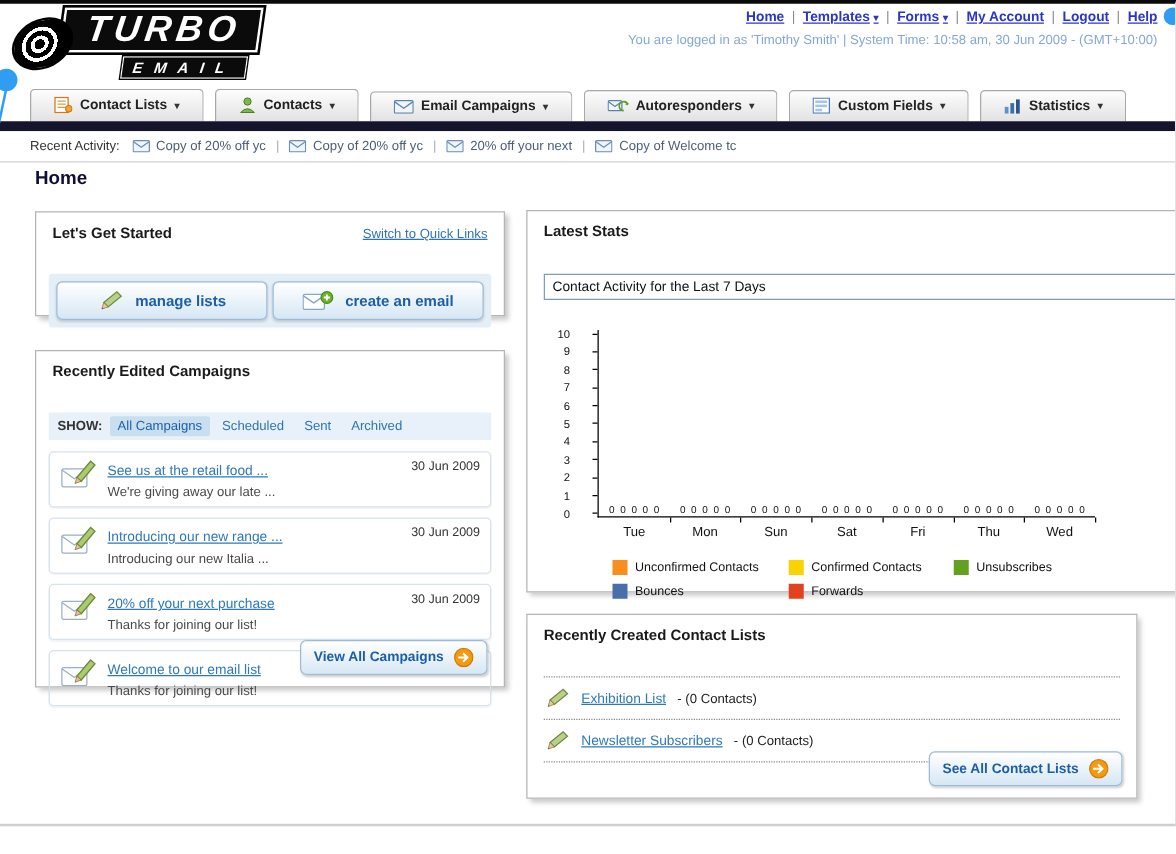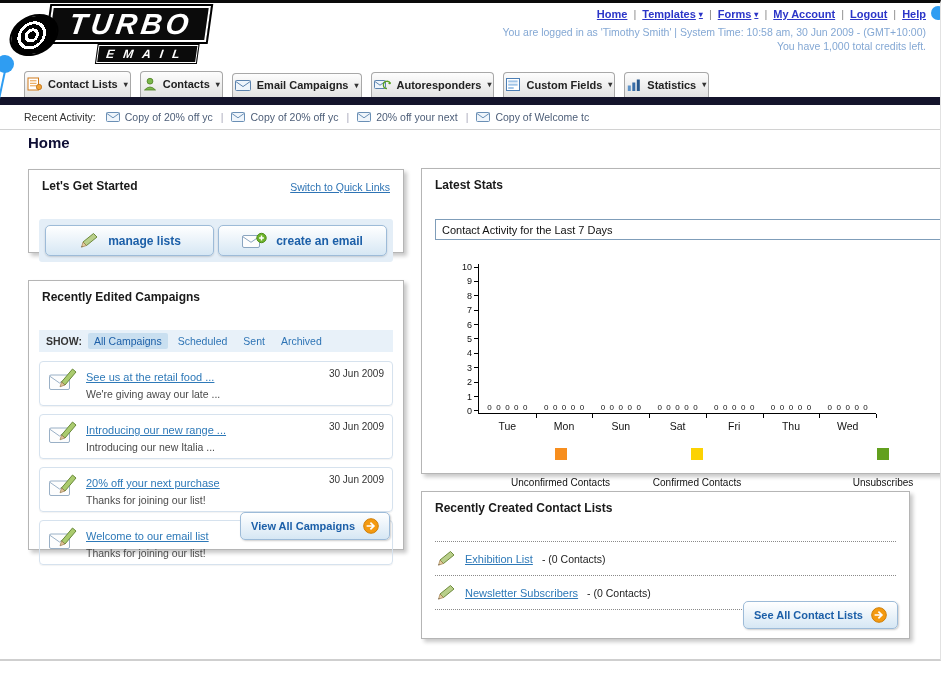--- a/index.html
+++ b/index.html
@@ -21,21 +21,21 @@
     letter-spacing:9px; line-height:14px; padding:1px 8px; margin-top:3px; margin-left:52px;
     border:1px solid #fff; outline:1px solid #000; align-self:flex-start; }
   .top-links { position:absolute; right:14px; top:5px; font-size:11px; display:flex; gap:6px; align-items:center; }
   .top-link { color:#2b35c8; font-weight:bold; text-decoration:underline; cursor:pointer; display:inline-flex; align-items:center; gap:3px; }
   .mini-arrow { font-size:8px; text-decoration:none; display:inline-block; }
   .sep { color:#8a8a8a; }
   .status { position:absolute; right:14px; top:22px; text-align:right; font-size:10.5px; line-height:14px; color:#84a8d4; }
 
   
   .nav { position:absolute; top:64px; left:0; right:0; height:30px; display:flex; align-items:flex-end; gap:9px; padding-left:24px; }
-  .nav-tab { display:inline-flex; align-items:center; gap:6px; padding:5px 2px 6px;
+  .nav-tab { display:inline-flex; align-items:center; gap:6px; padding:5px 18px 6px;
     background:linear-gradient(#fdfdfd,#e2e2e2); border:1px solid #a8a8a8; border-bottom:none;
     border-radius:4px 4px 0 0; font-size:11px; font-weight:bold; color:#222; cursor:pointer; }
   .nav-arrow { font-size:8px; color:#333; }
   .icon { display:inline-flex; align-items:center; }
   .dark-bar { position:absolute; top:94px; left:0; right:0; height:8px; background:#14142c; }
 
   
   .activity { position:absolute; top:102px; left:0; right:0; height:25px; display:flex; align-items:center;
     gap:10px; padding-left:24px; font-size:10.5px; color:#333; border-bottom:1px solid #d2d2d2; background:#fff; }
   .act-items { display:inline-flex; align-items:center; gap:8px; }
@@ -77,29 +77,29 @@
   .view-all { position:absolute; right:13px; bottom:9px; }
 
   #stats-panel { left:421px; top:165px; width:583px; height:306px; }
   .stats-select { margin:1px 13px 0; height:21px; border:1px solid #7f9db9; display:flex; align-items:center;
     justify-content:space-between; font-size:11px; color:#111; padding-left:6px; background:#fff; cursor:pointer; }
   .select-arrow { width:18px; align-self:stretch; display:flex; align-items:center; justify-content:center;
     font-size:7px; color:#222; background:linear-gradient(#fefefe,#d8d8d8); border-left:1px solid #9a9a9a; }
   .chart { display:flex; margin:24px 0 0 36px; }
   .y-axis { display:flex; flex-direction:column; justify-content:space-between; align-items:flex-end;
     height:150px; width:20px; font-size:9px; color:#111; }
-  .ytick { display:flex; align-items:center; gap:2px; line-height:6px;justify-content:center; }
+  .ytick { display:flex; align-items:center; gap:18px; line-height:6px;justify-content:center; }
   .ytick-mark { width:4px; height:1px; background:#000; display:inline-block; }
   .plot { width:398px; height:150px; border-left:1px solid #000; border-bottom:1px solid #000; display:flex; }
   .chart-group { flex:1; display:flex; flex-direction:column; justify-content:flex-end; align-items:center; position:relative; }
   .chart-group::after { content:""; position:absolute; bottom:-5px; right:-1px; width:1px; height:4px; background:#000; }
   .chart-zeros { display:flex; gap:4.5px; font-size:8px; color:#111; margin-bottom:1px; }
   .chart-cat { position:absolute; bottom:-19px; font-size:10.5px; color:#111; }
   .legend { margin:34px 0 0 68px; display:grid; grid-template-columns:141px 132px auto; row-gap:7px; font-size:10px; color:#111; }
-  .legend-item { display:flex; align-items:center; gap:17px;flex-direction:column; }
+  .legend-item { display:flex; align-items:center; gap:6px; }
   .legend-swatch { width:12px; height:12px; display:inline-block; }
 
   #lists-panel { left:421px; top:488px; width:489px; height:148px; }
   .dotted { border-bottom:1px dotted #8a8a8a; margin:0 13px; }
   .list-item { display:flex; align-items:center; gap:9px; padding:8px 13px; font-size:11px; }
   .list-link { color:#2e79b8; text-decoration:underline; cursor:pointer; }
   .list-suffix { color:#222; font-size:10.5px; }
   .see-all { position:absolute; right:11px; bottom:9px; }
 
   
@@ -129,21 +129,20 @@
         <a class="top-link">Forms<span class="mini-arrow">▾</span></a>
         <span class="sep">|</span>
         <a class="top-link">My Account</a>
         <span class="sep">|</span>
         <a class="top-link">Logout</a>
         <span class="sep">|</span>
         <a class="top-link">Help</a>
       </div>
     <div class="status">
       <div>You are logged in as 'Timothy Smith' | System Time: 10:58 am, 30 Jun 2009 - (GMT+10:00)</div>
-      <div>You have 1,000 total credits left.</div>
     </div>
   </div>
 
   <div class="nav">
       <div class="nav-tab">
         <span class="icon">
           <svg width="15" height="14" viewBox="0 0 15 14">
             <rect x="1" y="1" width="10.5" height="12" fill="#fff" stroke="#cf7a1c"></rect>
             <line x1="3" y1="3.8" x2="9.5" y2="3.8" stroke="#e99b3f"></line>
             <line x1="3" y1="6.3" x2="9.5" y2="6.3" stroke="#e99b3f"></line>

